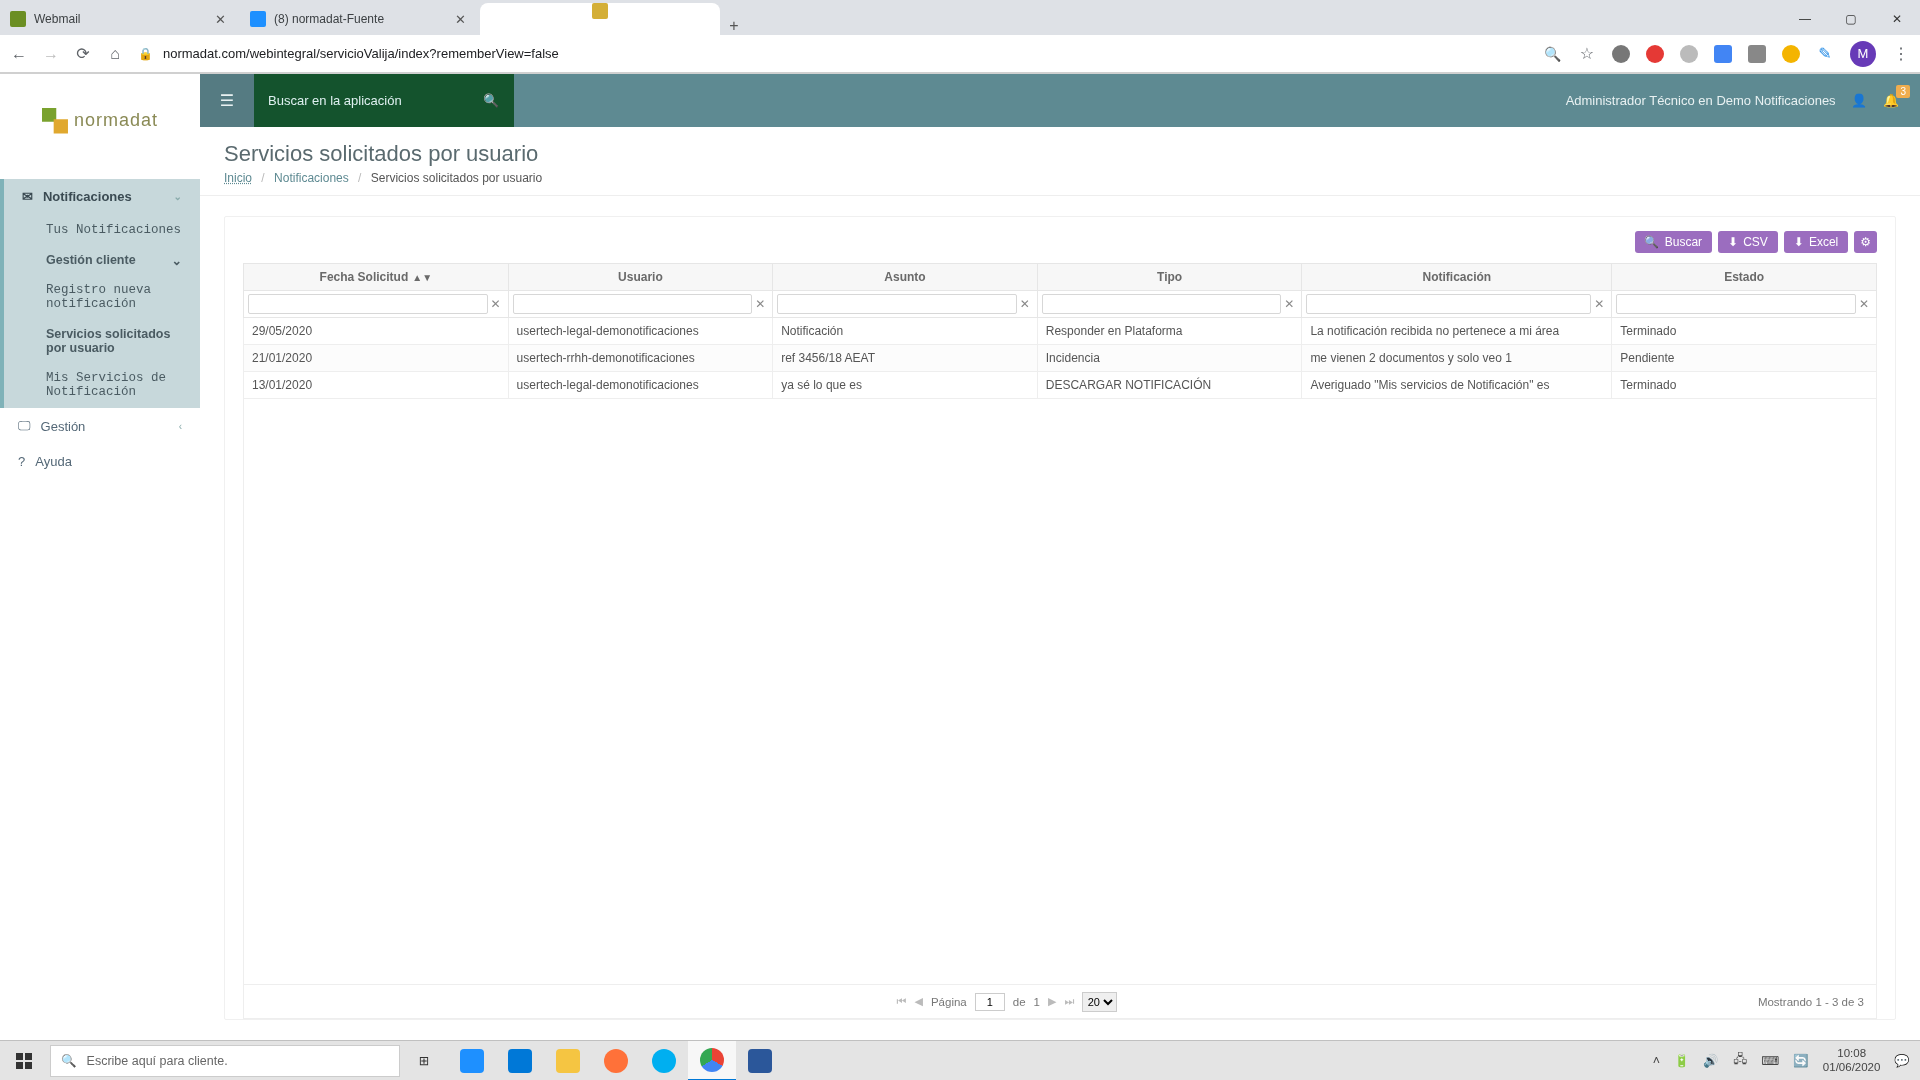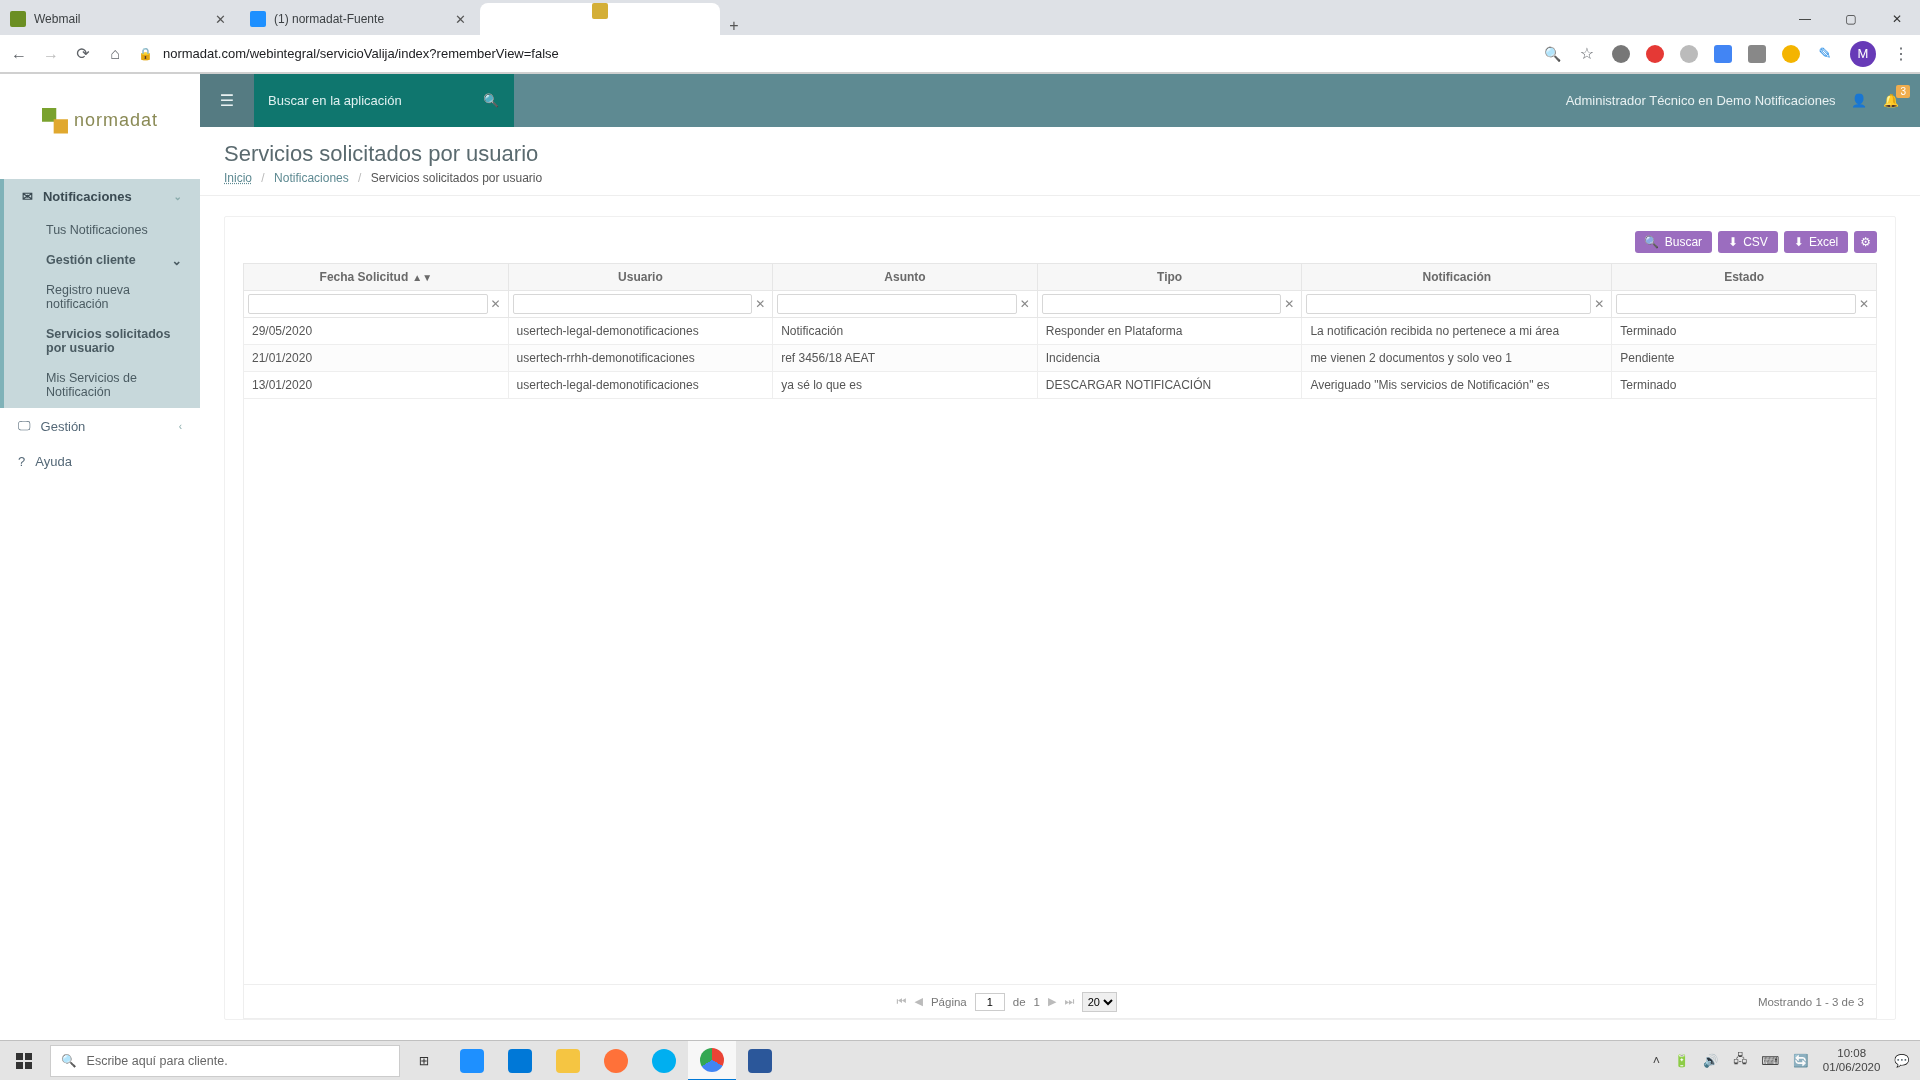--- a/index.html
+++ b/index.html
@@ -38,27 +38,27 @@
     .logo-text { font-size:18px; color:#8a8a55; letter-spacing:1px; }
 
     .menu { font-size:13px; }
     .menu-group { padding:10px 18px; display:flex; align-items:center; gap:10px; color:#546877; cursor:pointer; }
     .menu-group .caret { margin-left:auto; font-size:10px; color:#8aa; }
     .menu-group.act { background:#c7d8db; color:#3a4a52; font-weight:600; }
     .menu-item { padding:9px 18px 9px 42px; color:#6b7d86; cursor:pointer; font-size:12.5px; }
     .menu-item.selected { background:#c7d8db; color:#3a4a52; font-weight:600; padding-top:7px; padding-bottom:7px;}
     .menu-sub { background:#c7d8db; }
     .menu-sub .menu-item { color:#4a5b62; }
-    .menu-sub .menu-item.plain { background:transparent; font-weight:400;}
+    .menu-sub .menu-item.plain { background:transparent; font-weight:400;font-family:Liberation Mono, monospace;}
     .menu-divider-block { border-left:4px solid #7fb2b8; }
 
     .workspace { flex:1; display:flex; flex-direction:column; min-width:0; background:#fff; }
     .topbar { height:53px; background:#5e8a92; display:flex; align-items:center; color:#e8f1f2; }
     .hamburger { width:54px; height:53px; background:#557b82; display:flex; align-items:center; justify-content:center; font-size:16px; }
-    .search-field { width:260px; height:53px; background:#0f766e; display:flex; align-items:center; padding:0 14px; gap:10px; font-size:13px; color:#dfeff0; }
+    .search-field { width:260px; height:53px; background:#14532d; display:flex; align-items:center; padding:0 14px; gap:10px; font-size:13px; color:#dfeff0; }
     .search-field input { flex:1; background:transparent; border:none; outline:none; color:#fff; font-size:13px; }
     .search-field input::placeholder { color:#dff0f0; }
     .userinfo { margin-left:auto; padding:0 20px; display:flex; align-items:center; gap:16px; font-size:13px; }
     .bell-wrap { position:relative; }
     .badge { position:absolute; top:-8px; right:-10px; background:#f0ad4e; color:#fff; font-size:10px; padding:1px 4px; border-radius:2px; }
 
     .page-head { padding:14px 24px 10px; border-bottom:1px solid #eee; }
     .page-title { font-size:22px; color:#5a6a6f; font-weight:400; }
     .breadcrumb { margin-top:4px; font-size:12px; color:#7d8b91; }
     .breadcrumb a { color:#5e8a92; text-decoration:none; text-decoration: underline dotted;}
@@ -108,21 +108,21 @@
 <body>
 
 <div class="browser-tabs">
   <div class="tab">
     <div class="tab-favicon green"></div>
     <span class="tab-title">Webmail</span>
     <span class="tab-close">✕</span>
   </div>
   <div class="tab">
     <div class="tab-favicon blue"></div>
-    <span class="tab-title">(1) normadat-Fuente</span>
+    <span class="tab-title">(8) normadat-Fuente</span>
     <span class="tab-close">✕</span>
   </div>
   <div class="tab active">
     <div class="tab-favicon gold"></div>
     <span class="tab-title">Portal ÁUREA - Servicios solicita</span>
     <span class="tab-close">✕</span>
   </div>
   <div class="new-tab">+</div>
   <div class="winbtns">
     <div class="winbtn">—</div>

